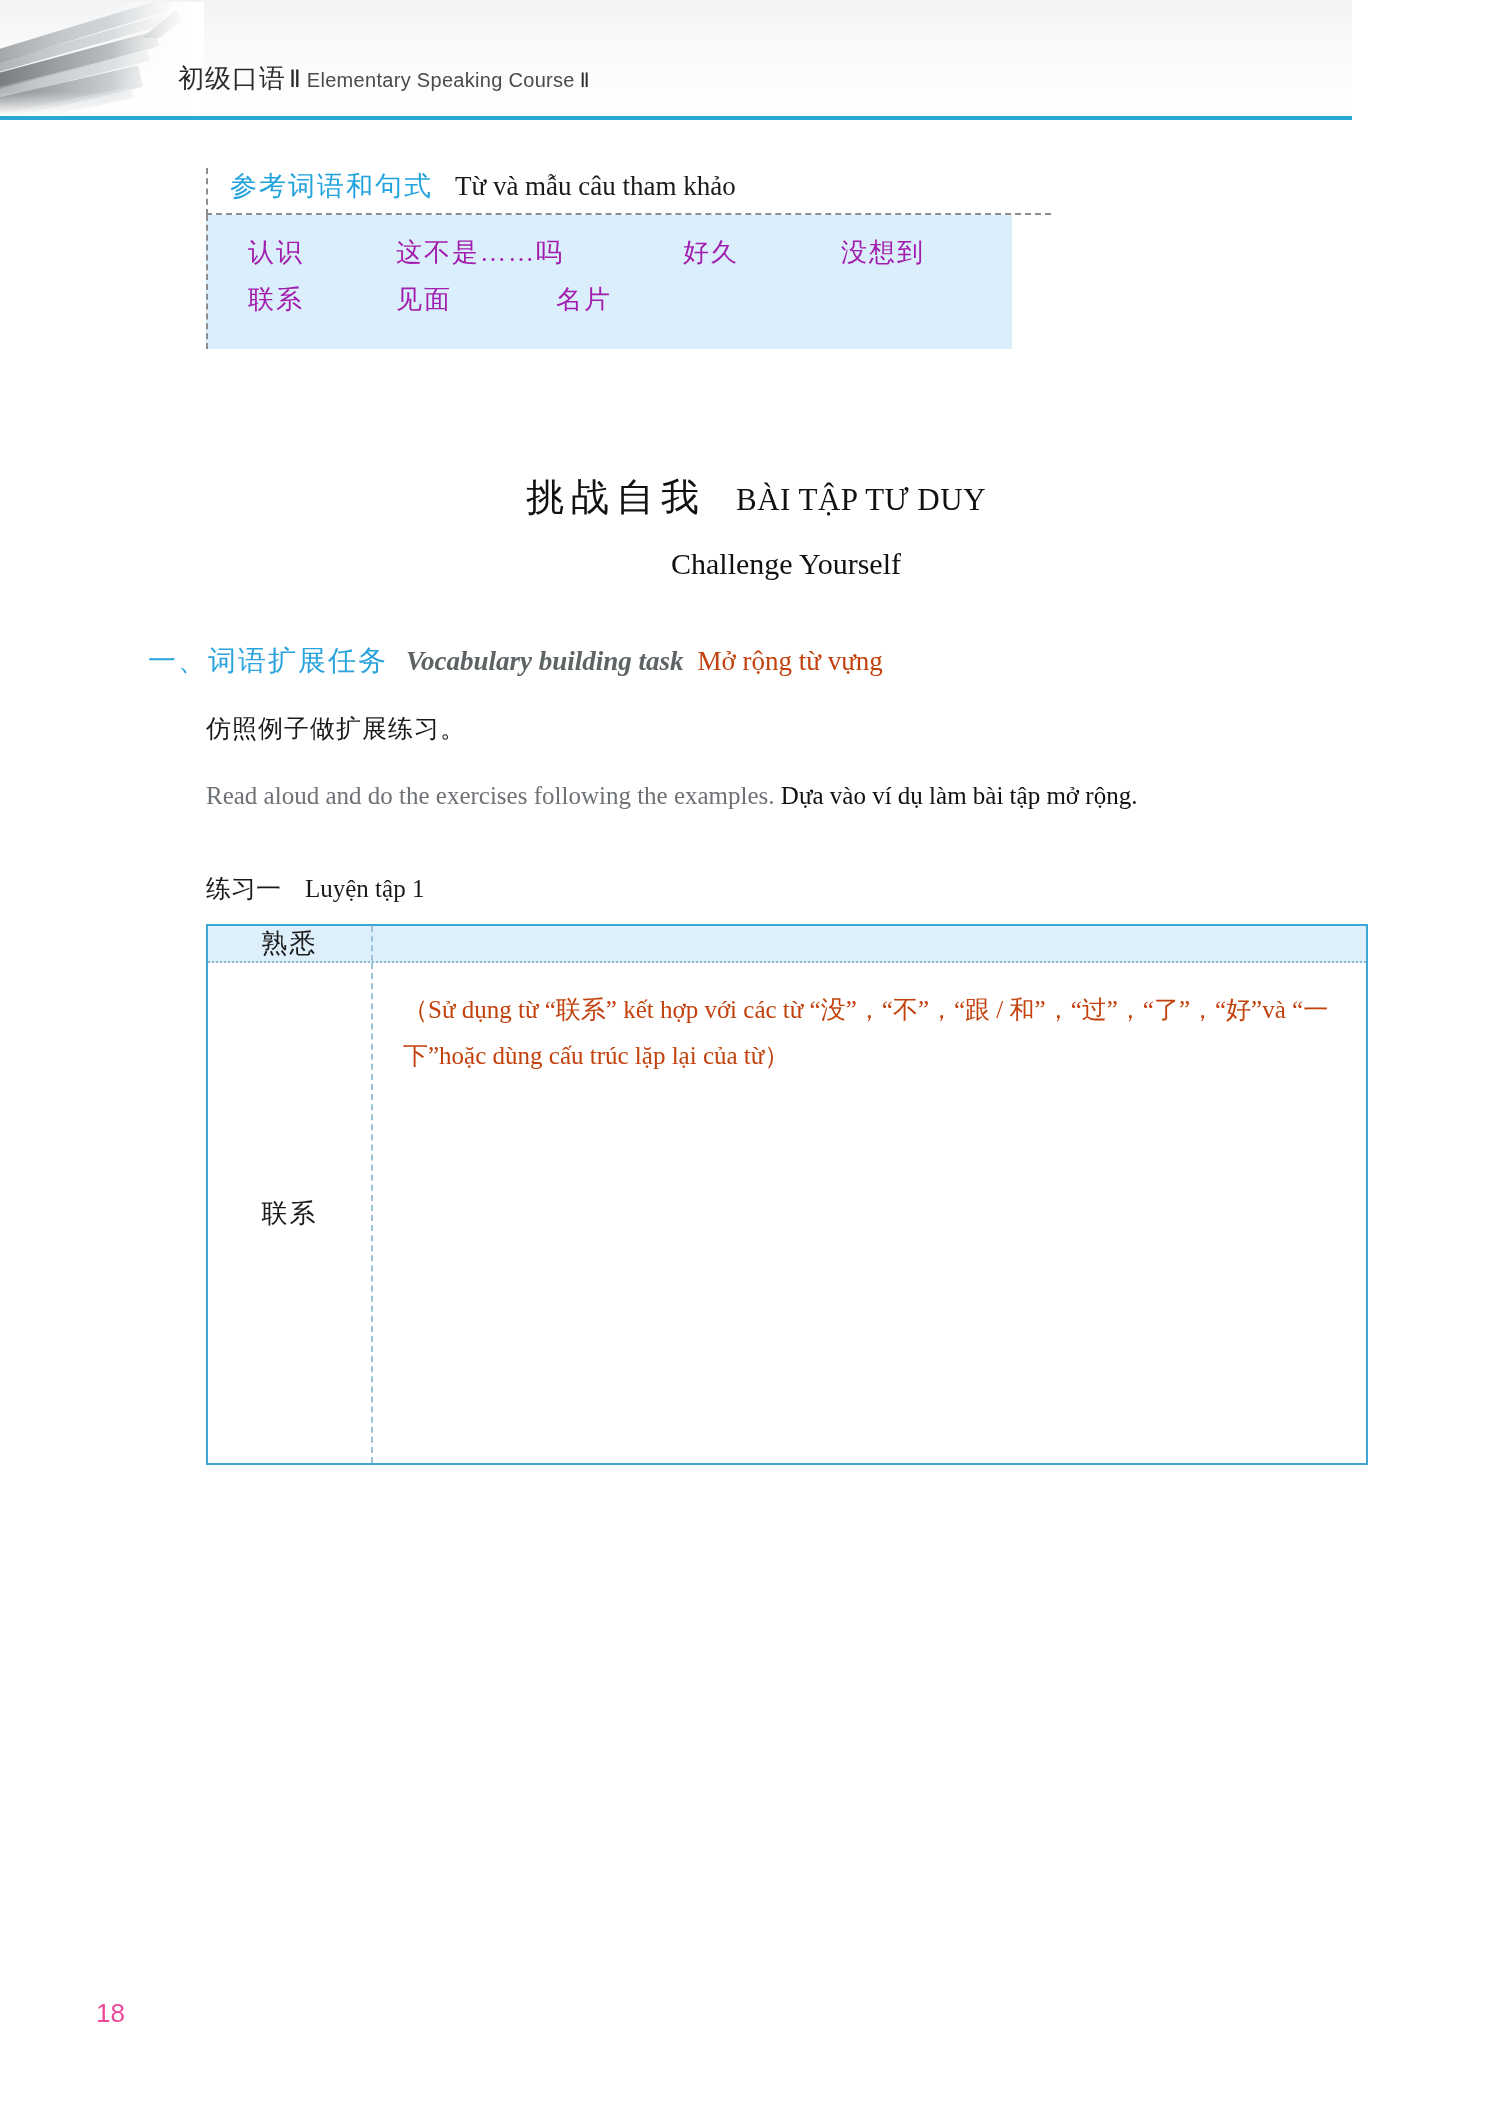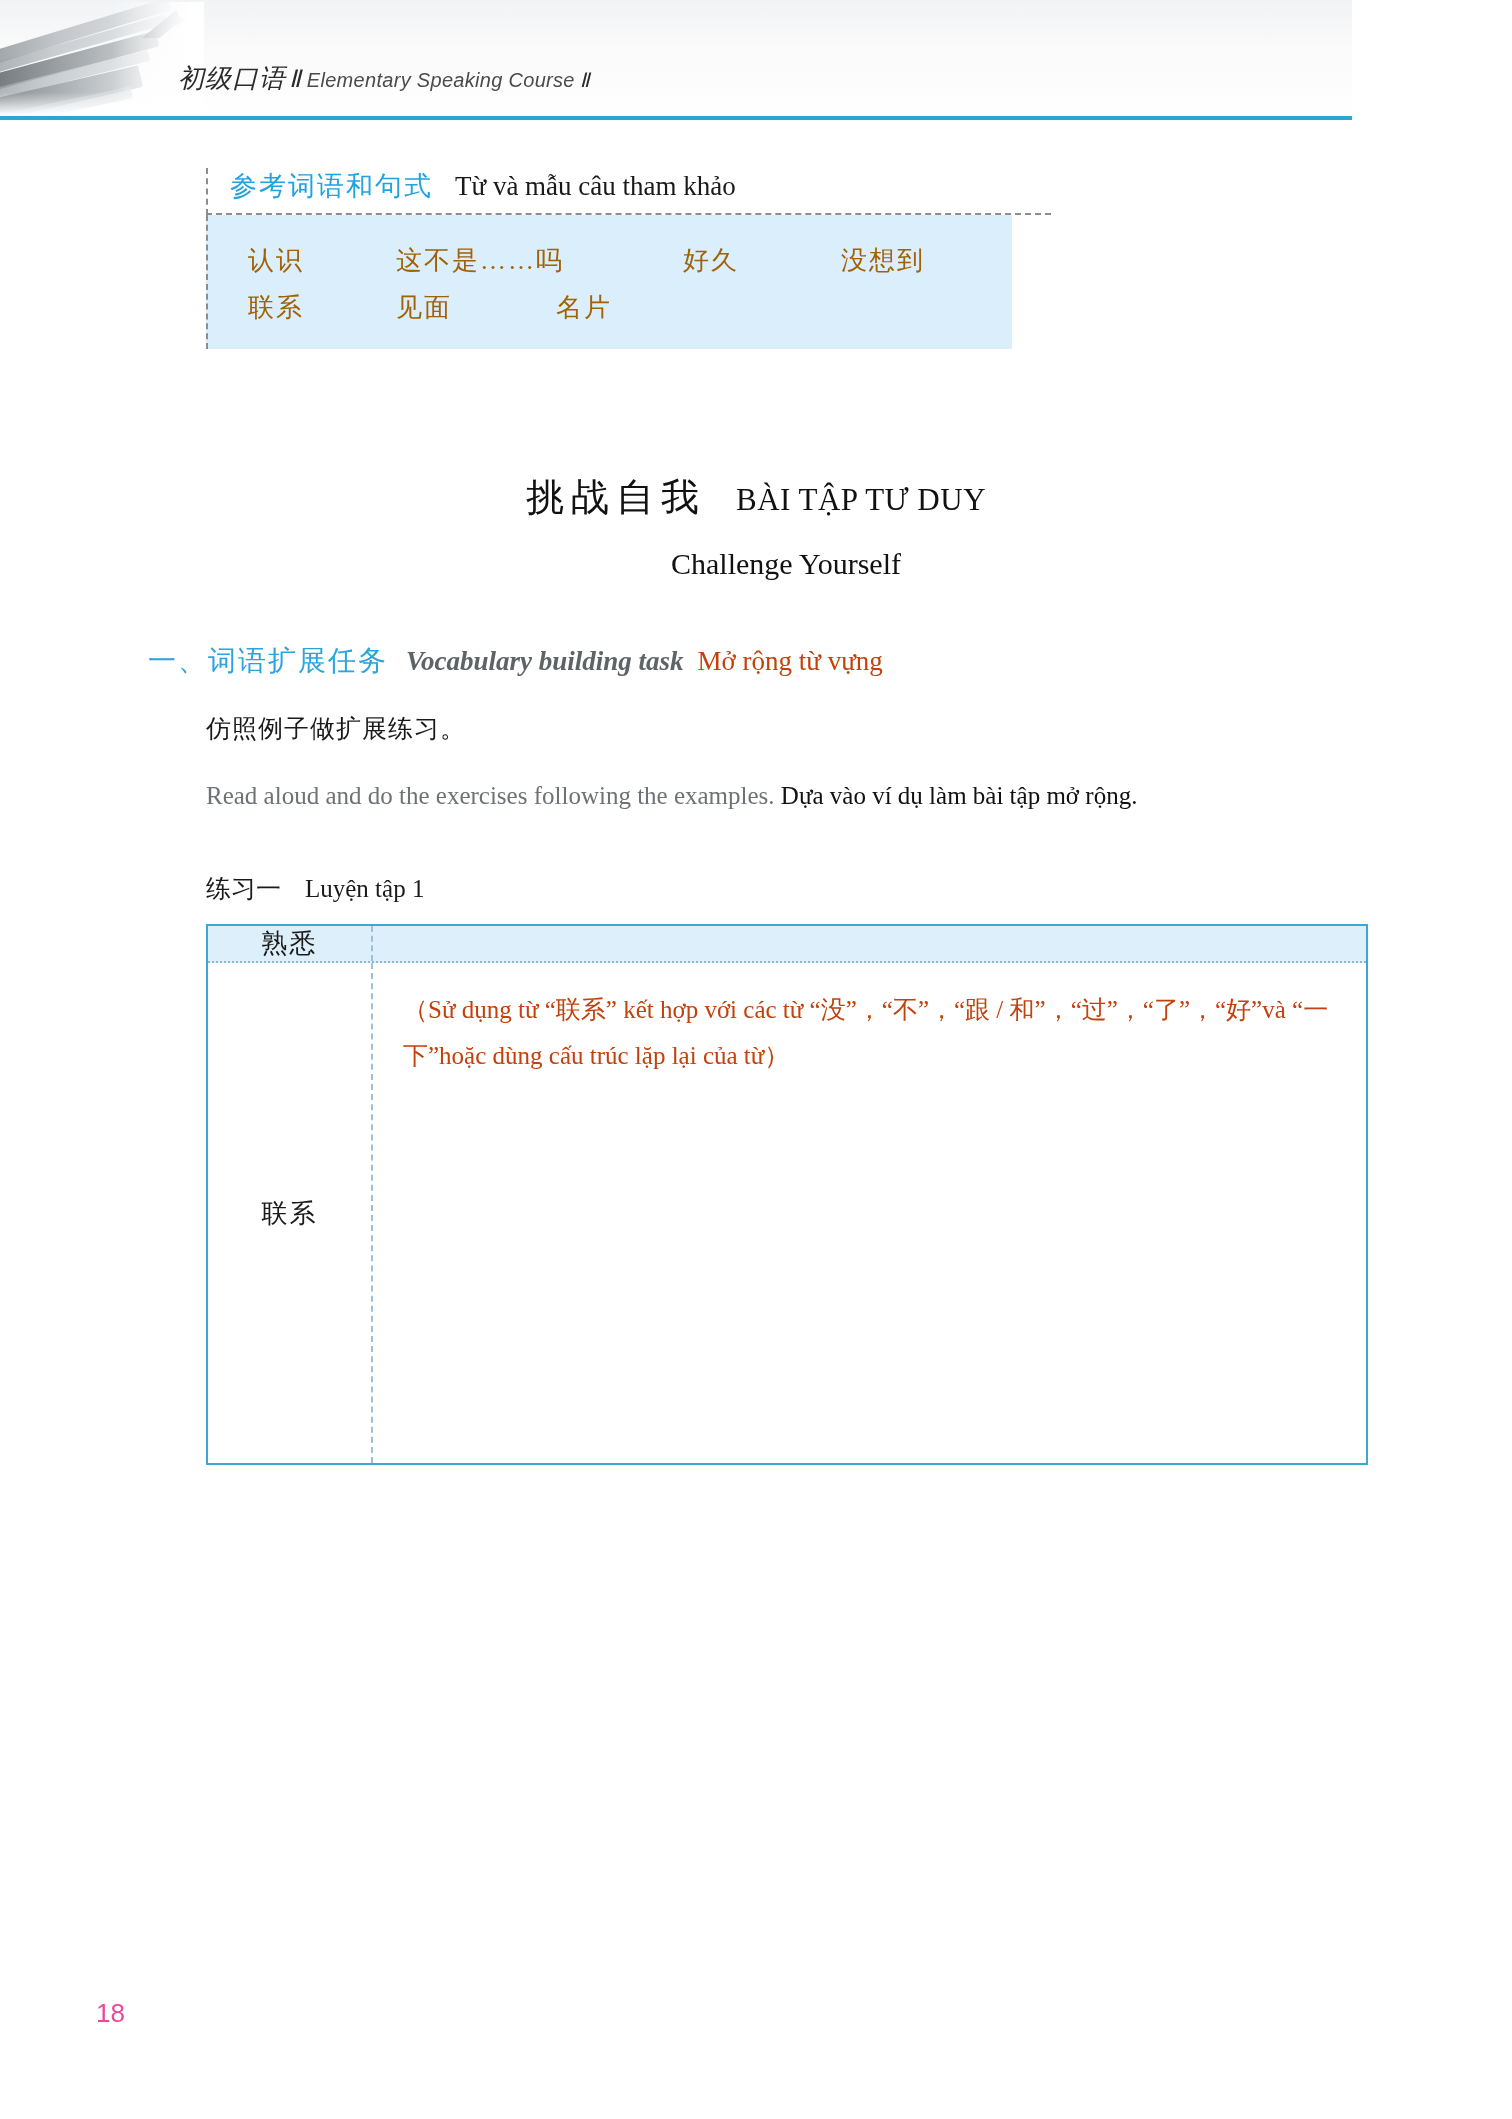--- a/index.html
+++ b/index.html
@@ -17,21 +17,20 @@
   }
 
   
   .page-header {
     position: absolute;
     left: 0;
     top: 0;
     width: 1352px;
     height: 121px;
     overflow: hidden;
-    font-style: italic;
   }
   .header-gradient {
     position: absolute;
     left: 0; top: 0;
     width: 1512px;
     height: 118px;
     background: linear-gradient(180deg, #f2f3f5 0%, #fafafa 40%, #ffffff 100%);
   }
   .header-rule {
     position: absolute;
@@ -152,22 +151,22 @@
   }
   .ref-row {
     position: relative;
     height: 47px;
     white-space: nowrap;
   }
   .ref-item {
     position: absolute;
     font-size: 26px;
     letter-spacing: 2px;
-    color: #a16207;
-    top: 10px;
+    color: #a21caf;
+    top: 2px;
   }
 
   
   .main-title {
     position: absolute;
     left: 0;
     top: 472px;
     width: 1512px;
     text-align: center;
   }

